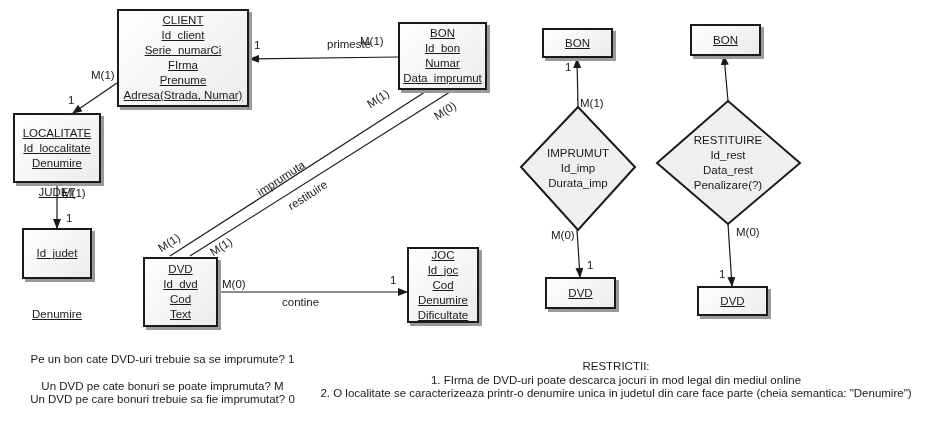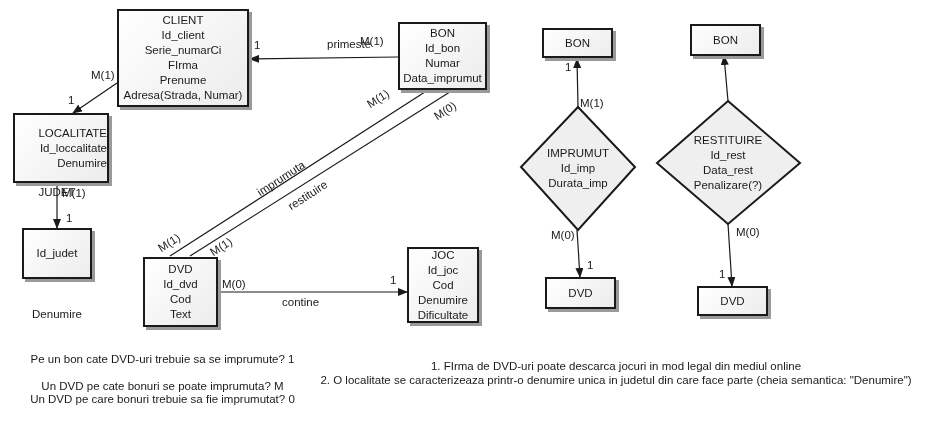--- a/index.html
+++ b/index.html
@@ -2,21 +2,21 @@
 <html><head>
 <meta charset="utf-8">
 <style>
   html, body { margin: 0; padding: 0; background: #ffffff; }
   body { width: 932px; height: 437px; position: relative; overflow: hidden;
          font-family: "Liberation Sans", sans-serif; font-size: 11.5px; color: #1a1a1a; }
   svg#diagram { position: absolute; left: 0; top: 0; }
   .entity { position: absolute; box-sizing: border-box; border: 2px solid #1a1a1a;
             background: linear-gradient(135deg, #ffffff 0%, #ececec 100%);
             box-shadow: 3px 3px 0 #9a9a9a; text-align: center; line-height: 15px;
-            display: flex; flex-direction: column; justify-content: center; align-items: center; }
+            display: flex; flex-direction: column; justify-content: center; align-items: center; text-decoration: underline; }
   .entity span { display: block; white-space: nowrap; }
   .lbl { position: absolute; font-size: 11.5px; white-space: nowrap; line-height: 13px; color: #1a1a1a; }
   .rot { transform-origin: left bottom; }
   .note { position: absolute; text-align: center; font-size: 11.5px; line-height: 13.5px; white-space: nowrap; }
   .diamond-text { position: absolute; text-align: center; line-height: 15px; font-size: 11.5px; }
   .diamond-text span { display: block; white-space: nowrap; }
 </style>
 </head>
 <body>
 
@@ -56,21 +56,21 @@
   <span>Adresa(Strada, Numar)</span>
 </div>
 
 <div class="entity" style="left:398px;top:22px;width:89px;height:68px;">
   <span>BON</span>
   <span>Id_bon</span>
   <span>Numar</span>
   <span>Data_imprumut</span>
 </div>
 
-<div class="entity" style="left:13px;top:113px;width:96px;height:70px;align-items:flex-end;">
+<div class="entity" style="left:13px;top:113px;width:88px;height:70px;">
   <span>LOCALITATE</span>
   <span>Id_loccalitate</span>
   <span>Denumire</span>
 </div>
 
 <div class="entity" style="left:22px;top:228px;width:70px;height:51px;gap:46px;">
   <span>JUDET</span>
   <span>Id_judet</span>
   <span>Denumire</span>
 </div>
@@ -145,15 +145,16 @@
 <span class="lbl" style="left:719px;top:268px;">1</span>
 
 <div class="note" style="left:0px;top:353px;width:325px;">
   <div>Pe un bon cate DVD-uri trebuie sa se imprumute? 1</div>
   <div style="height:13px;"></div>
   <div>Un DVD pe cate bonuri se poate imprumuta? M</div>
   <div>Un DVD pe care bonuri trebuie sa fie imprumutat? 0</div>
 </div>
 
 <div class="note" style="left:300px;top:360px;width:632px;">
+  <div>RESTRICTII:</div>
   <div>1. FIrma de DVD-uri poate descarca jocuri in mod legal din mediul online</div>
   <div>2. O localitate se caracterizeaza printr-o denumire unica in judetul din care face parte (cheia semantica: "Denumire")</div>
 </div>
 
 </body></html>

